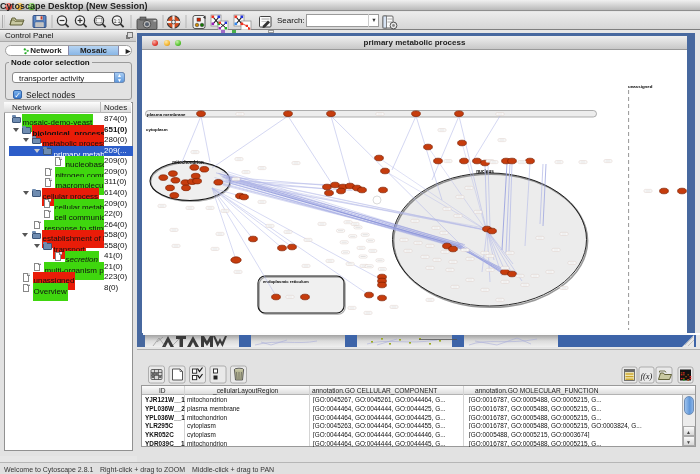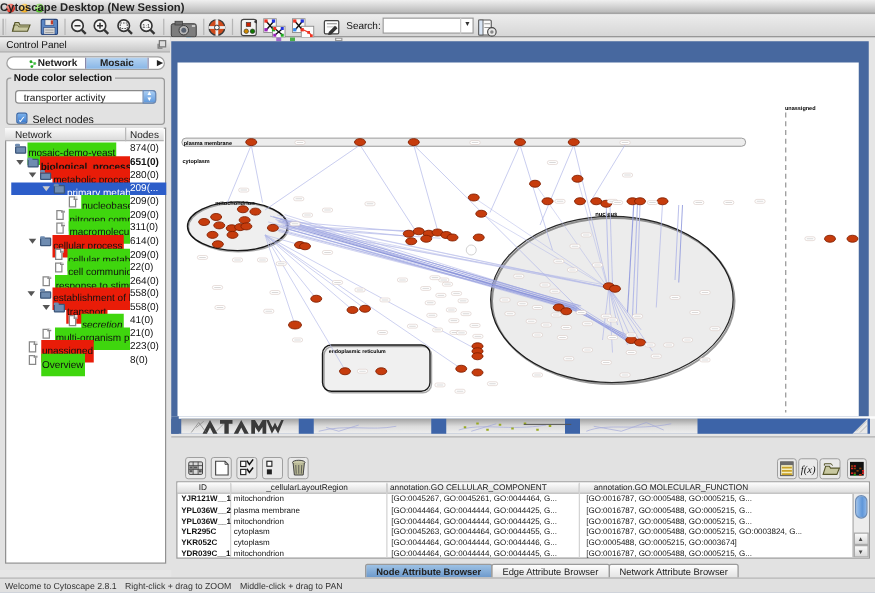--- a/index.html
+++ b/index.html
@@ -281,20 +281,25 @@
       <span class="filec" style="left:18.5px"></span>
       <span class="tt" style="left:24px;background:#3fd60e;max-width:71px;overflow:hidden;white-space:nowrap;">Overview</span>
       <span class="tn" style="">8(0)</span>
     </div>
 </div>
 <div id="desktop">
  <div style="position:absolute;left:84px;top:0;width:4px;height:3px;background:#a06cc8"></div>
  <div style="position:absolute;left:95px;top:0;width:4px;height:3px;background:#4ab04a"></div>
  <div style="position:absolute;left:131px;top:0;width:6px;height:3px;background:#f4f4f4;border:0.5px solid #999"></div>
  <div id="win">
+  <div id="wtitle">primary metabolic process
+   <span class="tl" style="left:10px;background:radial-gradient(circle at 35% 30%,#f9b0a8,#e33d30 60%,#a71b10)"></span>
+   <span class="tl" style="left:21.5px;background:radial-gradient(circle at 35% 30%,#ffe9a8,#f5b52e 60%,#b97a10)"></span>
+   <span class="tl" style="left:33px;background:radial-gradient(circle at 35% 30%,#c8f0a8,#57c530 60%,#2a8510)"></span>
+  </div>
   <div id="wcanvas">
         <svg width="545" height="283" viewBox="0 0 545 283" style="position:absolute;left:0;top:0">
           <rect x="3.5" y="60.5" width="451" height="6.5" rx="3.2" fill="#ededed" stroke="#9a9a9a" stroke-width="0.8"></rect>
           <text x="5" y="65.7" font-size="4.4" font-weight="bold" fill="#000">plasma membrane</text>
           <text x="4" y="80.6" font-size="4.4" font-weight="bold" fill="#000">cytoplasm</text>
           <ellipse cx="48" cy="131" rx="40" ry="19.5" fill="#efefef" stroke="#1a1a1a" stroke-width="1.1"></ellipse>
           <ellipse cx="48.8" cy="131.8" rx="40" ry="19.5" fill="none" stroke="#00000055" stroke-width="1.2"></ellipse>
           <text x="46" y="113.8" font-size="4.5" font-weight="bold" fill="#111" text-anchor="middle">mitochondrion</text>
           <ellipse cx="347.5" cy="189.5" rx="97" ry="66.5" fill="#ececec" stroke="#2a2a2a" stroke-width="1"></ellipse>
           <ellipse cx="348.6" cy="190.8" rx="97" ry="66.5" fill="none" stroke="#00000066" stroke-width="1.6"></ellipse>
@@ -787,22 +792,17 @@
         <span class="dc dc1"><b>YDR039C__1</b></span>
         <span class="dc dc2">mitochondrion</span>
         <span class="dc dc3">[GO:0044464, GO:0044444, GO:0044445, G...</span>
         <span class="dc dc4">[GO:0016787, GO:0005488, GO:0005215, G...</span>
       </div>
   <div style="position:absolute;right:0;top:8.5px;width:13px;height:51.5px;background:#ececec;border-left:1px solid #b0b0b0"></div>
   <div style="position:absolute;right:1.5px;top:10px;width:10px;height:19px;border-radius:5px;background:linear-gradient(90deg,#9cc2ee,#5f96d8 60%,#8ab4e8);border:0.5px solid #6d8cb5"></div>
   <div style="position:absolute;right:0.5px;top:40px;width:12px;height:10px;background:linear-gradient(#fafafa,#d8d8d8);border:0.5px solid #aaa;font-size:5px;text-align:center;line-height:10px;color:#444">▲</div>
   <div style="position:absolute;right:0.5px;top:50px;width:12px;height:10px;background:linear-gradient(#fafafa,#d8d8d8);border:0.5px solid #aaa;font-size:5px;text-align:center;line-height:10px;color:#444">▼</div>
  </div>
- <div id="dtabs">
-  <span class="dtab dtabsel">Node Attribute Browser</span>
-      <span class="dtab">Edge Attribute Browser</span>
-      <span class="dtab">Network Attribute Browser</span>
- </div>
 </div>
 <div id="status">
  <span style="left:4px">Welcome to Cytoscape 2.8.1</span>
  <span style="left:100px">Right-click + drag to ZOOM</span>
  <span style="left:192px">Middle-click + drag to PAN</span>
 </div>
 </body></html>

